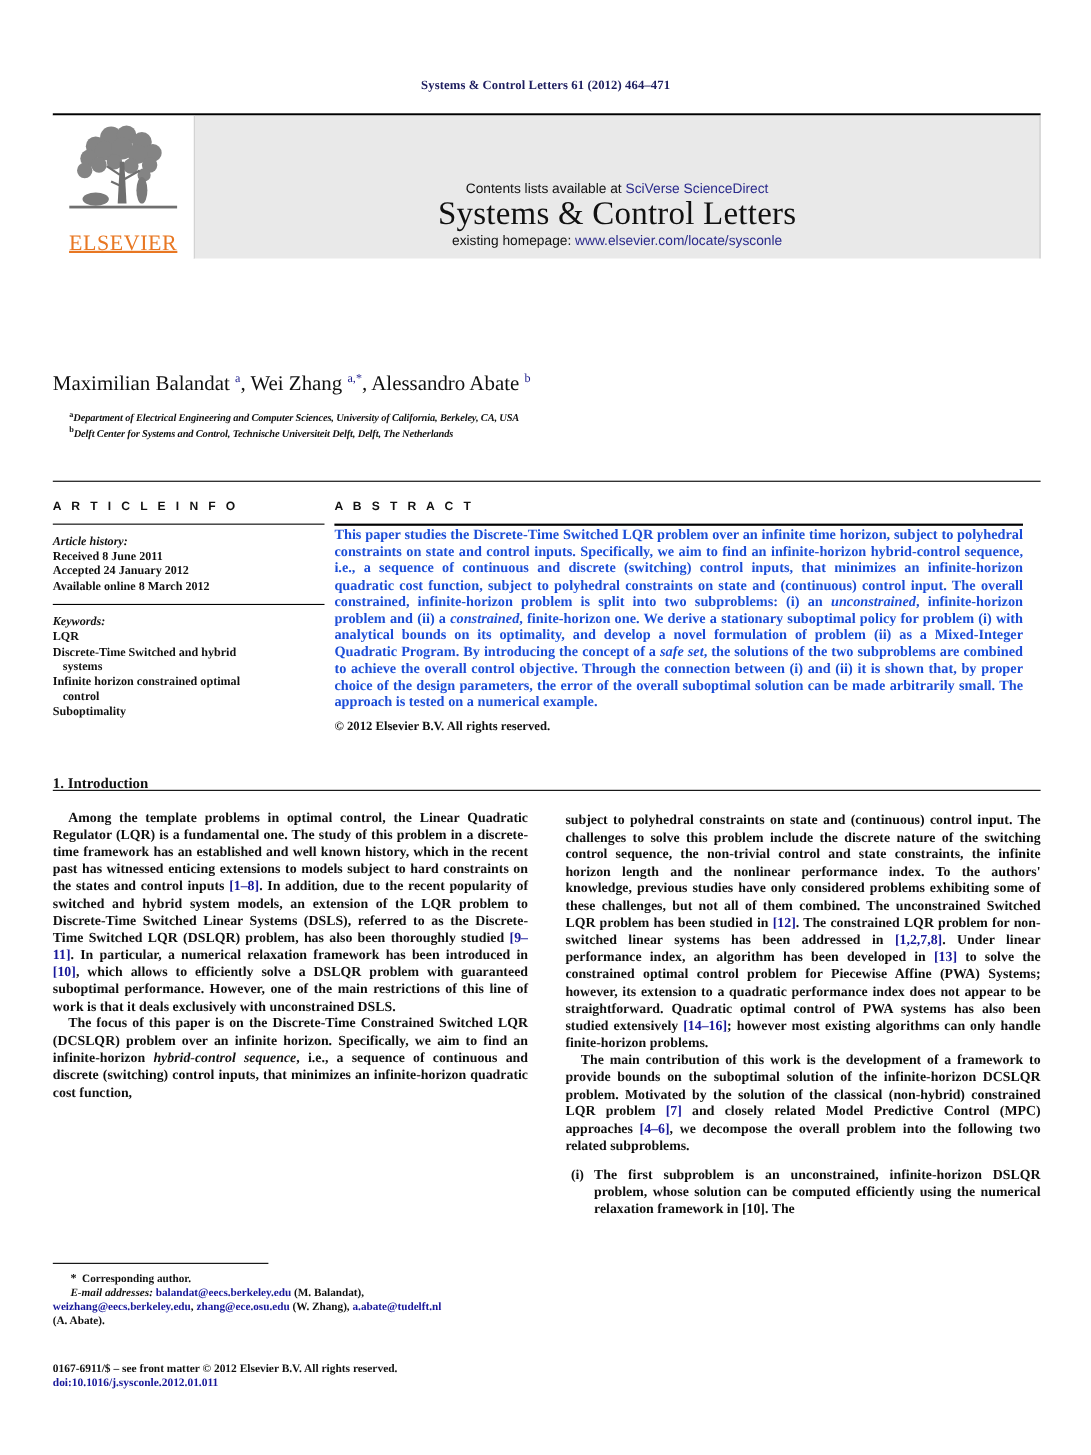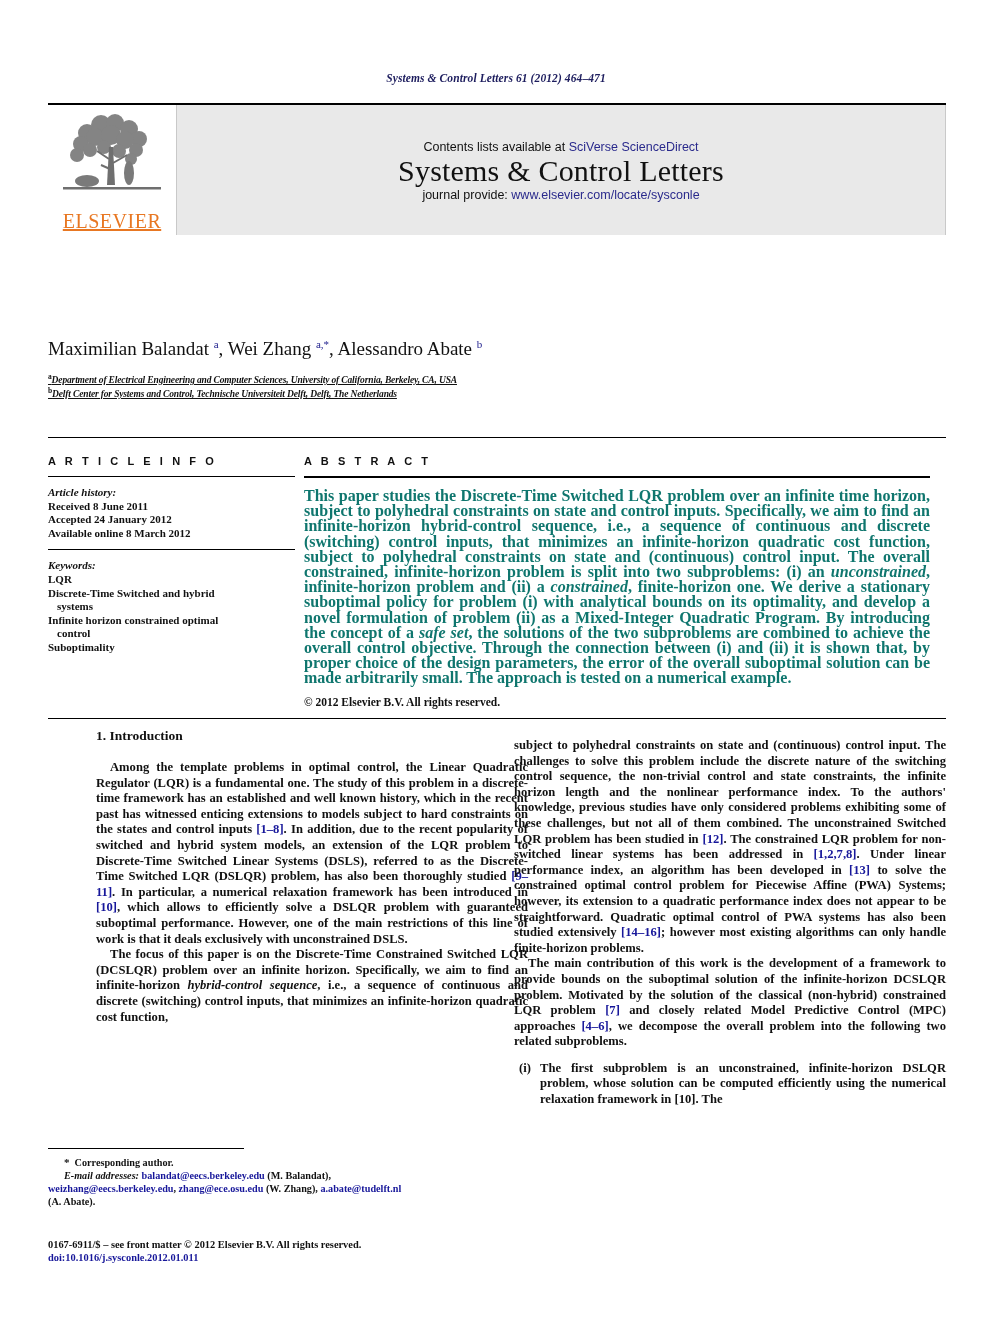--- a/index.html
+++ b/index.html
@@ -17,21 +17,20 @@
 
   
   .running-head {
     position: absolute;
     top: 72px; left: 0; width: 992px;
     text-align: center;
     font-size: 11.5px;
     font-weight: bold;
     color: #1d1d5e;
     letter-spacing: .1px;
-    font-style: italic;
   }
 
   
   .banner {
     position: absolute;
     left: 48px; top: 103px;
     width: 898px; height: 132px;
     border-top: 2.5px solid #000;
     display: flex;
     align-items: stretch;
@@ -53,21 +52,21 @@
     color: #e87722;
     text-decoration: underline;
   }
   .banner-mid {
     flex: 1;
     background: #e9e9e9;
     border-left: 1px solid #c9c9c9;
     border-right: 1px solid #c9c9c9;
     display: flex;
     flex-direction: column;
-    justify-content: center;
+    justify-content: flex-end;
     padding: 11px 0 9px;
     text-align: center;
   }
   .contents-line {
     font-family: "Liberation Sans", sans-serif;
     font-size: 12.5px;
     color: #111;
   }
   .contents-line .sd-link { color: #2a2a8c; }
   .journal-name {
@@ -137,24 +136,23 @@
     letter-spacing: -.1px;
   }
   .authors {
     position: absolute;
     left: 48px; top: 338px; width: 898px;
     font-size: 19px;
     color: #111;
   }
   .authors sup { font-size: 11px; color: #1d1d8c; vertical-align: super; }
   .affil {
-    position: absolute; left: 48px; width: 898px;
+    position: absolute; left: 63px; width: 898px;
     font-size: 9.5px; font-style: italic; font-weight: bold; color: #111;
     letter-spacing: -.15px;
-    text-decoration: underline;
   }
   .affil sup { font-style: normal; font-size: 7.5px; vertical-align: super; }
   .affil-a { top: 372px; }
   .affil-b { top: 386px; }
 
   
   .rule-top {
     position: absolute; left: 48px; top: 437px; width: 898px;
     border-top: 1px solid #000;
   }
@@ -166,39 +164,38 @@
   .abs-col  { position: absolute; left: 304px; top: 455px; width: 626px; }
   .hr-thin { border-top: 1px solid #000; margin: 9px 0 0; }
   .hr-thick { border-top: 2px solid #000; margin: 9px 0 0; }
   .info-block { font-size: 11px; line-height: 13.6px; color: #111; font-weight: bold; }
   .info-block .it { font-style: italic; }
   .info-block p { margin: 0; }
   .hist { margin-top: 9px; }
   .kw { margin-top: 9px; }
   .kw .cont { padding-left: 9px; }
   .abstract-body {
-    margin-top: 10px;
-    font-size: 16px;
+    font-size: 13px;
     line-height: 15.2px;
     text-align: justify;
-    color: #0f766e;
+    color: #1d4ed8;
     font-weight: bold;
   }
   .abstract-body i { font-style: italic; }
   .copyright {
     margin-top: 10px; 
     font-size: 11.5px; font-weight: bold; color: #111;
   }
 
   
   .body-rule {
     position: absolute; left: 48px; top: 718px; width: 898px;
     border-top: 1px solid #000;
   }
-  .col-left  { position: absolute; left: 48px; top: 728px; width: 432px; margin-left: 48px; }
+  .col-left  { position: absolute; left: 48px; top: 704px; width: 432px; }
   .col-right { position: absolute; left: 514px; top: 738px; width: 432px; }
   h2.sechead {
     margin: 0 0 16px; font-size: 13.5px; font-weight: bold;
     font-family: "Liberation Serif", serif; color: #111;
   }
   .bodytext {
     font-size: 12.6px; line-height: 15.6px; text-align: justify;
     color: #111; font-weight: bold; margin: 0;
   }
   .bodytext + .bodytext { text-indent: 14px; }
@@ -270,21 +267,21 @@
       </svg>
       <div class="elsevier-word">ELSEVIER</div>
     </div>
 
     <div class="banner-mid">
       <div class="contents-line">
         <span>Contents lists available at </span><span class="sd-link">SciVerse ScienceDirect</span>
       </div>
       <div class="journal-name">Systems &amp; Control Letters</div>
       <div class="homepage-line">
-        <span>journal provide: </span><span class="hp-link">www.elsevier.com/locate/sysconle</span>
+        <span>existing homepage: </span><span class="hp-link">www.elsevier.com/locate/sysconle</span>
       </div>
     </div>
 
   </div>
 
   <div class="authors">
     Maximilian Balandat <sup>a</sup>, Wei Zhang <sup>a,*</sup>, Alessandro Abate <sup>b</sup>
   </div>
   <div class="affil affil-a">
     <sup>a</sup><span>Department of Electrical Engineering and Computer Sciences, University of California, Berkeley, CA, USA</span>

